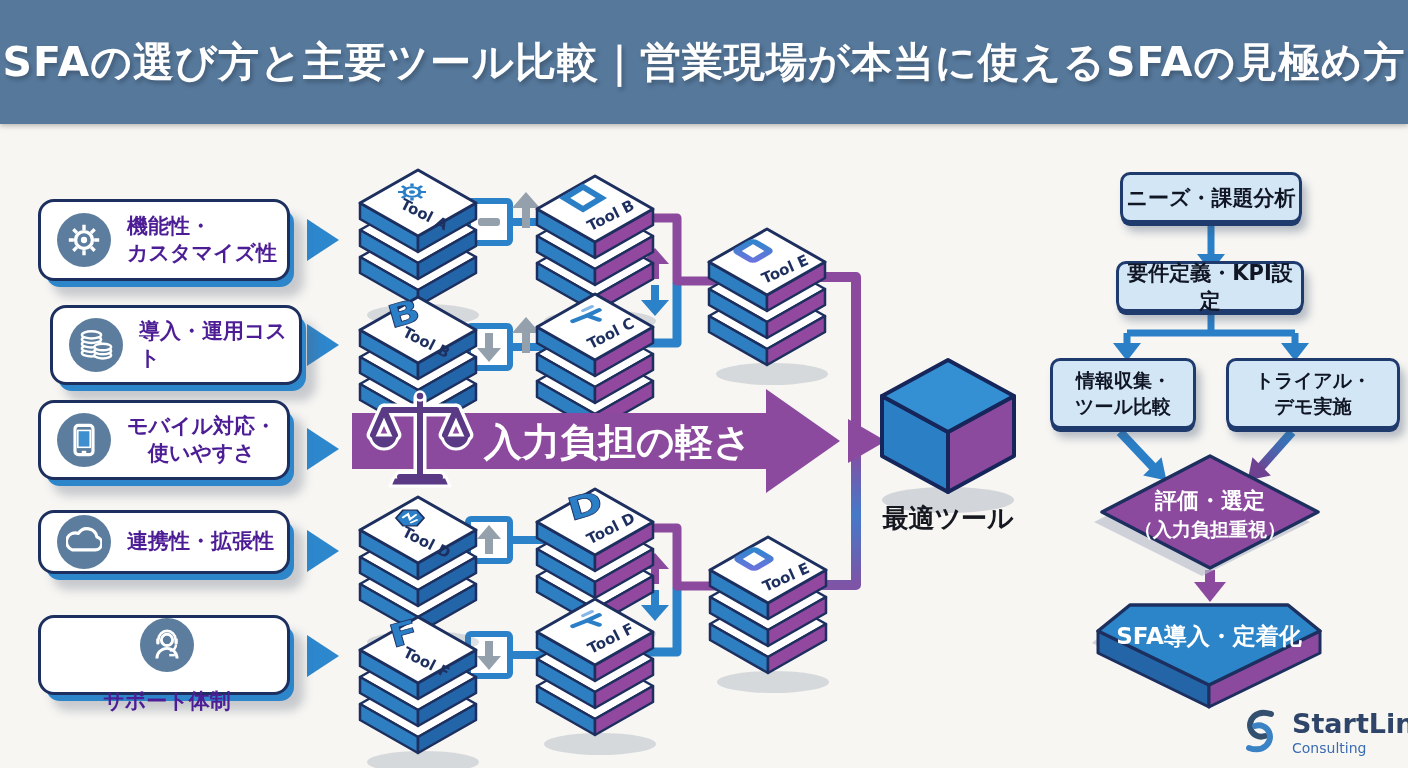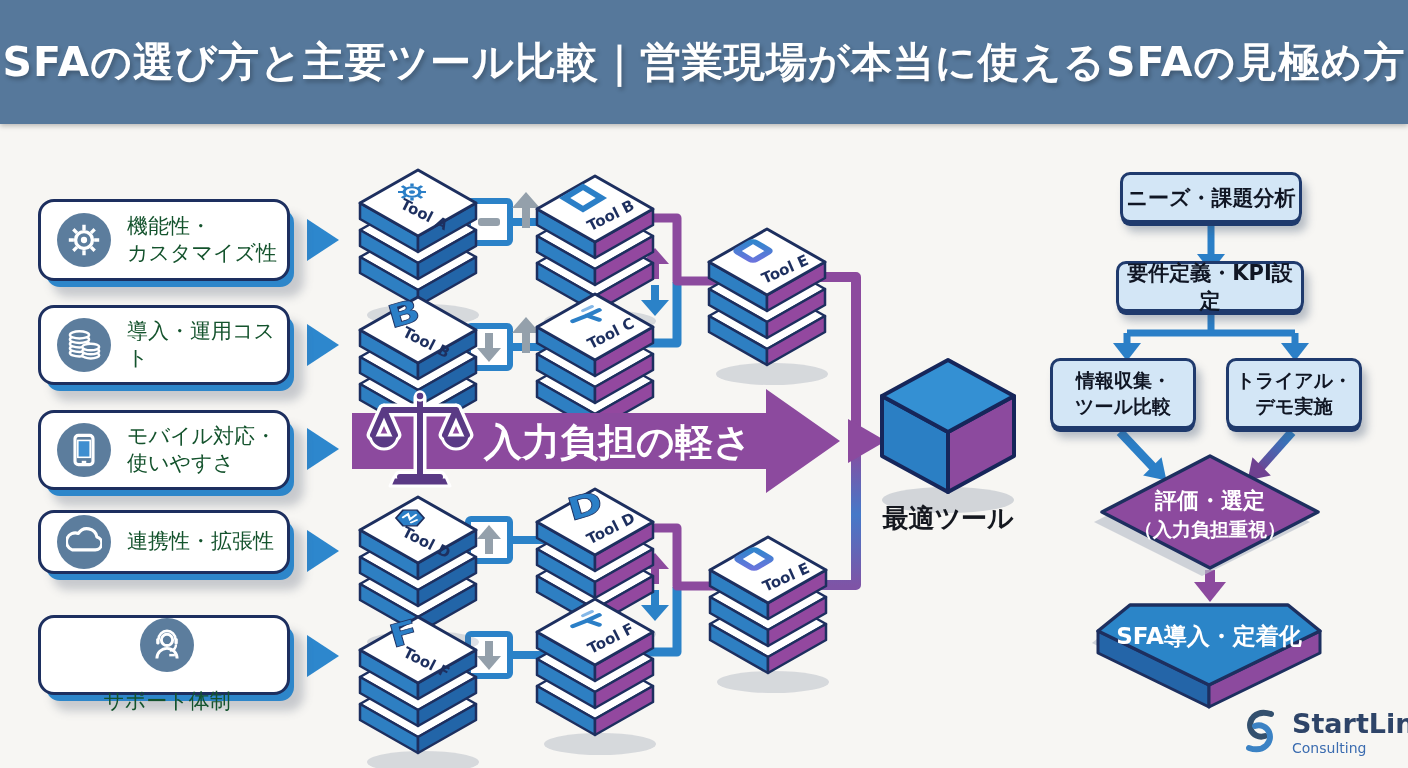--- a/index.html
+++ b/index.html
@@ -7,21 +7,21 @@
   .page{position:relative;width:1408px;height:768px;background:#f7f6f3;overflow:hidden;}
   .abs{position:absolute;}
   
   .hdr{left:0;top:0;width:1408px;height:124px;background:#56789b;display:flex;align-items:center;justify-content:center;box-shadow:0 2px 5px rgba(0,0,0,.25);z-index:3;}
   .hdr h1{margin:0;color:#ffffff;font-size:41px;font-weight:bold;letter-spacing:1px;text-shadow:2px 3px 4px rgba(0,0,0,.25);white-space:nowrap;}
   
   .crit{left:38px;width:252px;background:#ffffff;border:3px solid #1d2f5f;border-radius:16px;
         box-shadow:6px 8px 0 -2px #2d86ca,14px 16px 10px rgba(90,100,120,.30);
         display:flex;align-items:center;gap:16px;padding:0 10px 0 16px;box-sizing:border-box;z-index:2;}
   .crit-icon{width:54px;height:54px;border-radius:50%;background:#5c7d9d;flex:0 0 auto;display:flex;align-items:center;justify-content:center;}
-  .crit-label{font-size:21px;font-weight:normal;color:#14532d;line-height:1.3;white-space:pre-line;}
+  .crit-label{font-size:21px;font-weight:bold;color:#4c1d95;line-height:1.3;white-space:pre-line;}
   
   .fbox{background:#d3e6f6;border:3px solid #1f3a6d;border-radius:10px;display:flex;align-items:center;justify-content:center;
         text-align:center;font-weight:bold;color:#101624;box-shadow:0 4px 0 -1px #1f3a6d,5px 9px 8px rgba(60,80,110,.35);
         box-sizing:border-box;z-index:2;white-space:pre-line;}
   
   .logo{left:1238px;top:706px;display:flex;align-items:center;gap:10px;z-index:2;}
   .logo-name{font-size:27px;font-weight:bold;color:#2e4468;line-height:1;}
   .logo-sub{font-size:14px;color:#3b6cb0;margin-top:3px;}
   svg text{font-family:"DejaVu Sans","Liberation Sans",sans-serif;}
 </style>
@@ -302,39 +302,39 @@
             <circle r="7.5"></circle>
             <circle r="2.8" fill="#fff" stroke="none"></circle>
             <path d="M0,-13.5 V-9 M0,9 V13.5 M-13.5,0 H-9 M9,0 H13.5 M-9.5,-9.5 L-6.3,-6.3 M6.3,6.3 L9.5,9.5 M-9.5,9.5 L-6.3,6.3 M6.3,-6.3 L9.5,-9.5"></path>
           </g>
         </svg>
     </span>
     <div class="crit-label">機能性・
 カスタマイズ性</div>
   </div>
 
-  <div class="abs crit" style="top:305px;height:80px;">
+  <div class="abs crit" style="top:305px;height:80px;margin-left:12px;">
     <span class="crit-icon">
       <svg width="36" height="36" viewBox="-16 -16 32 32">
           <g stroke="#fff" fill="#5c7d9d" stroke-width="2.2">
         <ellipse cx="-4" cy="7" rx="8.5" ry="3.2"></ellipse>
             <ellipse cx="-4" cy="3" rx="8.5" ry="3.2"></ellipse>
             <ellipse cx="-4" cy="-1" rx="8.5" ry="3.2"></ellipse>
             <ellipse cx="-4" cy="-5" rx="8.5" ry="3.2"></ellipse>
             <ellipse cx="-4" cy="-9" rx="8.5" ry="3.2"></ellipse>
         <ellipse cx="6" cy="9" rx="7.5" ry="2.9"></ellipse>
             <ellipse cx="6" cy="5.4" rx="7.5" ry="2.9"></ellipse>
             <ellipse cx="6" cy="1.8" rx="7.5" ry="2.9"></ellipse>
       </g>
         </svg>
     </span>
     <div class="crit-label">導入・運用コスト</div>
   </div>
 
-  <div class="abs crit" style="top:410px;height:80px;">
+  <div class="abs crit" style="top:400px;height:80px;text-align:center;">
     <span class="crit-icon">
       <svg width="36" height="36" viewBox="-16 -16 32 32">
         <rect x="-8" y="-13" width="16" height="26" rx="3" fill="none" stroke="#fff" stroke-width="2.8"></rect>
         <rect x="-5.5" y="-8.5" width="11" height="15" fill="#3e8ed0" stroke="#fff" stroke-width="1.4"></rect>
         <line x1="-2" y1="10.6" x2="2" y2="10.6" stroke="#fff" stroke-width="2"></line>
       </svg>
     </span>
     <div class="crit-label">モバイル対応・
 使いやすさ</div>
   </div>
@@ -366,21 +366,21 @@
   <div class="abs fbox" style="left:1116px;top:261px;width:188px;height:51px;font-size:21px;">
     <span>要件定義・KPI設定</span>
   </div>
   <div class="abs fbox" style="left:1120px;top:172px;width:182px;height:51px;font-size:21px;">
     <span>ニーズ・課題分析</span>
   </div>
   <div class="abs fbox" style="left:1050px;top:358px;width:146px;height:71px;font-size:19px;line-height:1.35;text-align:right;">
     <span>情報収集・
 ツール比較</span>
   </div>
-  <div class="abs fbox" style="left:1226px;top:358px;width:136px;height:71px;font-size:19px;line-height:1.35;text-align:center;">
+  <div class="abs fbox" style="left:1226px;top:358px;width:174px;height:71px;font-size:19px;line-height:1.35;text-align:center;">
     <span>トライアル・
 デモ実施</span>
   </div>
 
   <div class="abs logo">
     <span>
       <svg width="44" height="50" viewBox="0 0 44 48">
         <path d="M33,7 C18,2 9,13 13,23 C15,28 21,31 27,29" fill="none" stroke="#33506e" stroke-width="6" stroke-linecap="round"></path>
         <path d="M11,41 C26,46 35,35 31,25 C29,20 23,17 17,19" fill="none" stroke="#3b82c4" stroke-width="6" stroke-linecap="round"></path>
       </svg>

